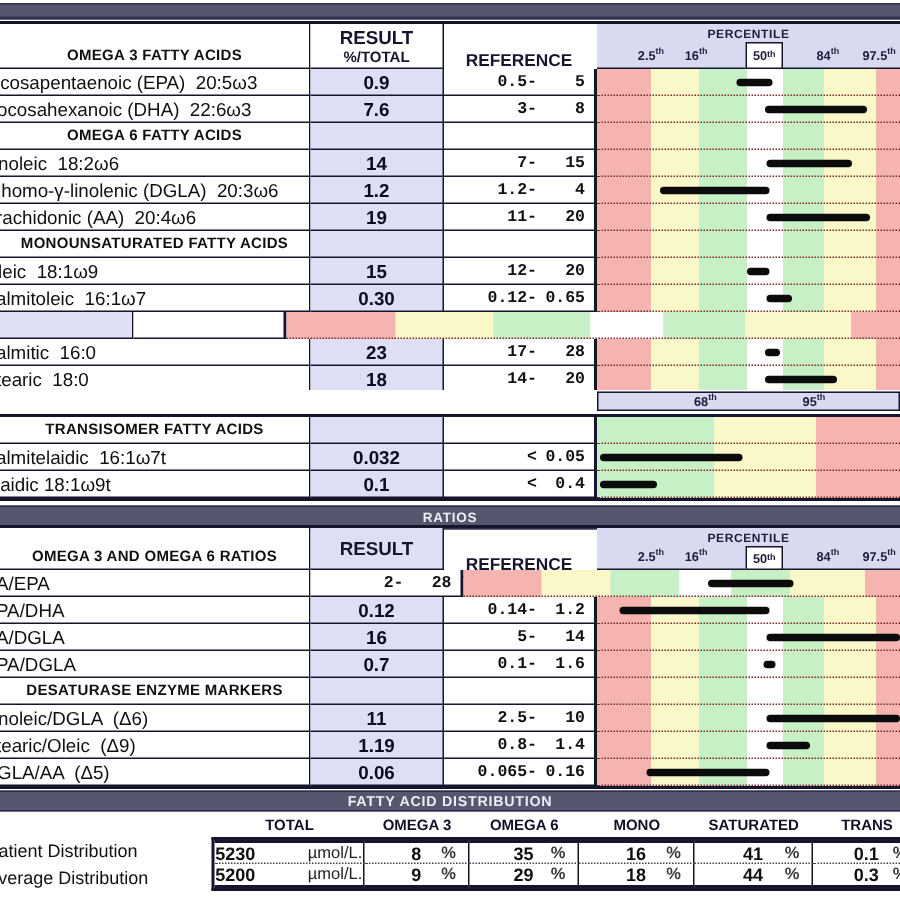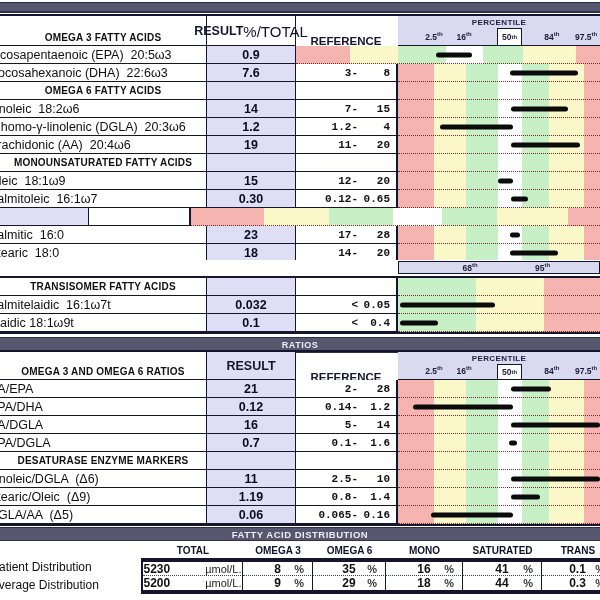--- a/index.html
+++ b/index.html
@@ -19,24 +19,24 @@
     border-bottom:2px solid var(--border);}
   #fatty-table{top:14px;}
   #trans-table{top:276px;}
   #ratios-table{top:350px;}
 
   .hrow{display:flex;height:30px;}
   #ratios-table .hrow{height:28px;}
   .hname{width:207px;border-right:1px solid var(--border);border-bottom:1px solid var(--border);
     display:flex;align-items:flex-end;justify-content:center;padding-bottom:2px;background:#fff;}
   .hres{width:89px;border-right:1px solid var(--border);border-bottom:1px solid var(--border);
-    display:flex;flex-direction:row;align-items:center;justify-content:center;background:#fff;}
+    display:flex;flex-direction:column;align-items:center;justify-content:center;background:#fff;}
   .hres.lav{background:var(--lav);}
   .hres-l1{font-size:12.5px;font-weight:bold;color:#15152e;}
-  .hres-l2{font-size:15px;font-weight:normal;color:#15152e;margin-top:1px;}
+  .hres-l2{font-size:10px;font-weight:bold;color:#15152e;margin-top:1px;}
   .href{width:102px;border-right:2px solid var(--border);border-bottom:1px solid var(--border);
     display:flex;flex-direction:column;align-items:center;justify-content:center;background:#fff;margin-top:32px;}
   .href div{font-size:11.5px;font-weight:bold;color:#15152e;line-height:1.15;}
   .hchart{flex:1;position:relative;background:var(--lav-hdr);border-bottom:1px solid var(--border);}
   .ptitle{position:absolute;top:2px;left:0;right:0;text-align:center;font-size:8px;
     font-weight:bold;color:#1c1c3c;letter-spacing:.4px;}
   .tick{position:absolute;bottom:3px;transform:translateX(-50%);font-size:8.5px;
     font-weight:bold;color:#1c1c3c;white-space:nowrap;}
   .tick sup,.stick sup,.tick-box sup{font-size:6px;}
   .tick-box{position:absolute;top:12px;bottom:-1px;left:49%;width:12.4%;background:#fff;
@@ -125,20 +125,24 @@
           <span class="tick" style="left: 76.2%;">84<sup>th</sup></span>
           <span class="tick" style="left: 93.1%;">97.5<sup>th</sup></span>
         </div>
     </div>
     <div id="fatty-rows">
         <div class="crow">
           <div class="cname">
             <span class="lbl">Eicosapentaenoic (EPA)  20:5ω3</span>
           </div>
           <div class="cres">0.9</div>
+          <div class="cref">
+            <span class="refL">0.5-</span>
+            <span class="refR">5</span>
+          </div>
           <div class="cchart bands-std">
             <div class="pbar" style="left: 46%; width: 11.9%;"></div>
           </div>
         </div>
         <div class="crow">
           <div class="cname">
             <span class="lbl">Docosahexanoic (DHA)  22:6ω3</span>
           </div>
           <div class="cres">7.6</div>
           <div class="cref">
@@ -346,21 +350,20 @@
           <div class="tick-box">50<sup>th</sup></div>
           <span class="tick" style="left: 76.2%;">84<sup>th</sup></span>
           <span class="tick" style="left: 93.1%;">97.5<sup>th</sup></span>
         </div>
     </div>
     <div id="ratios-rows">
         <div class="crow">
           <div class="cname">
             <span class="lbl">AA/EPA</span>
           </div>
-          <div class="cres">21</div>
           <div class="cref">
             <span class="refL">2-</span>
             <span class="refR">28</span>
           </div>
           <div class="cchart bands-std">
             <div class="pbar" style="left: 55.9%; width: 19.8%;"></div>
           </div>
         </div>
         <div class="crow">
           <div class="cname">

